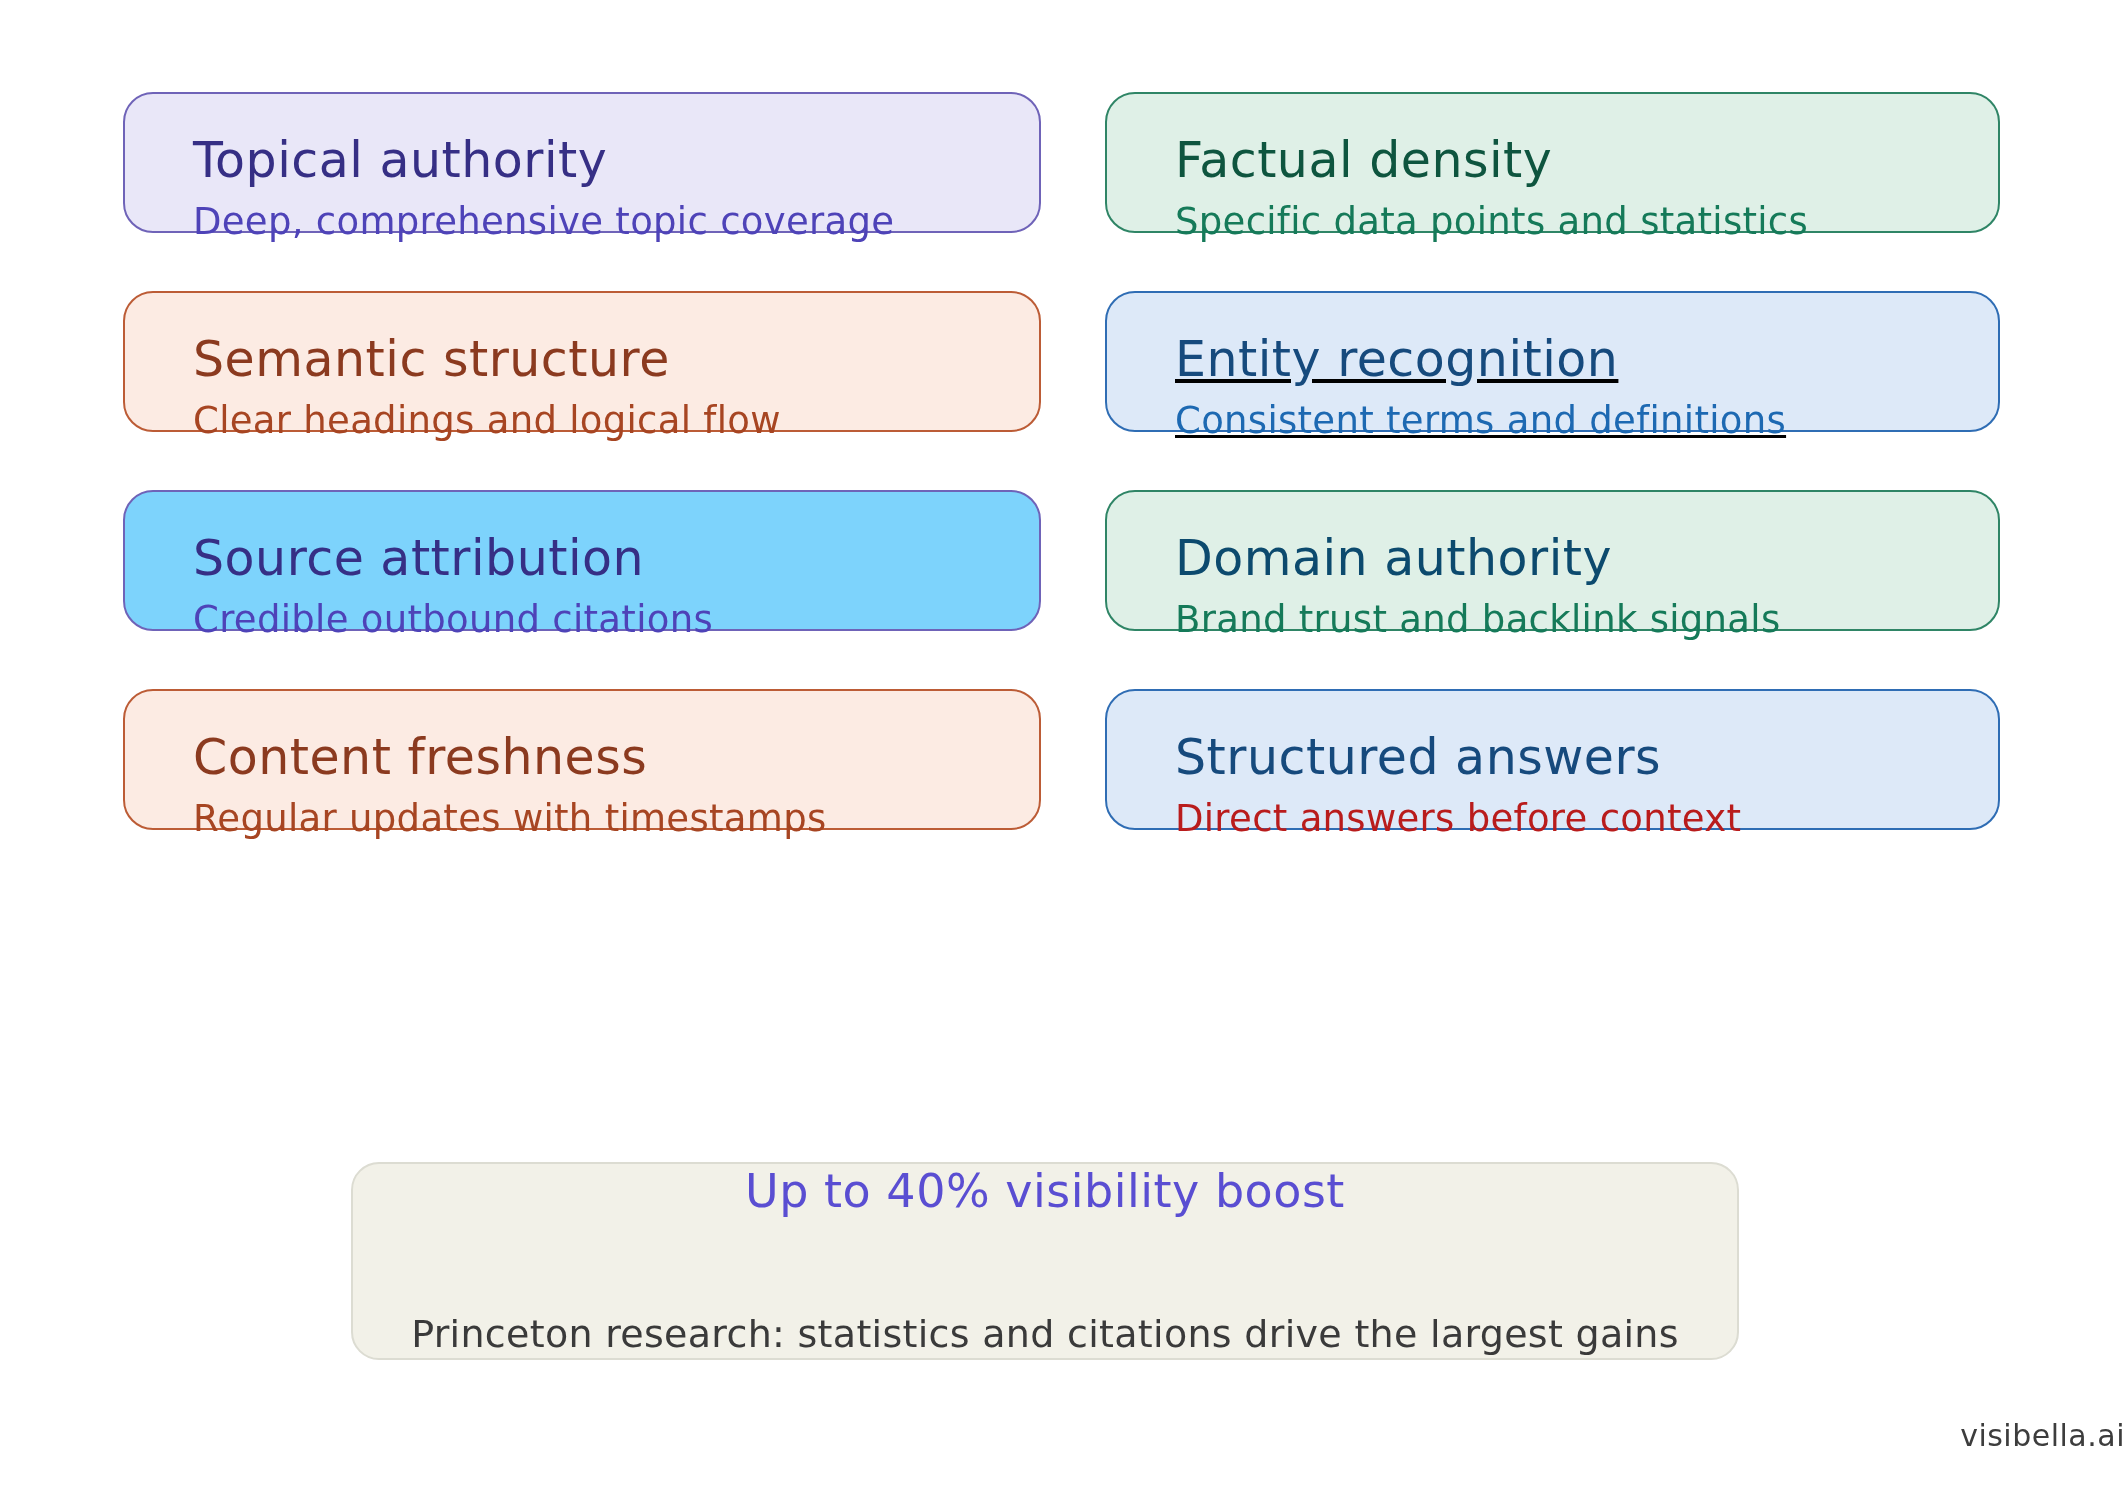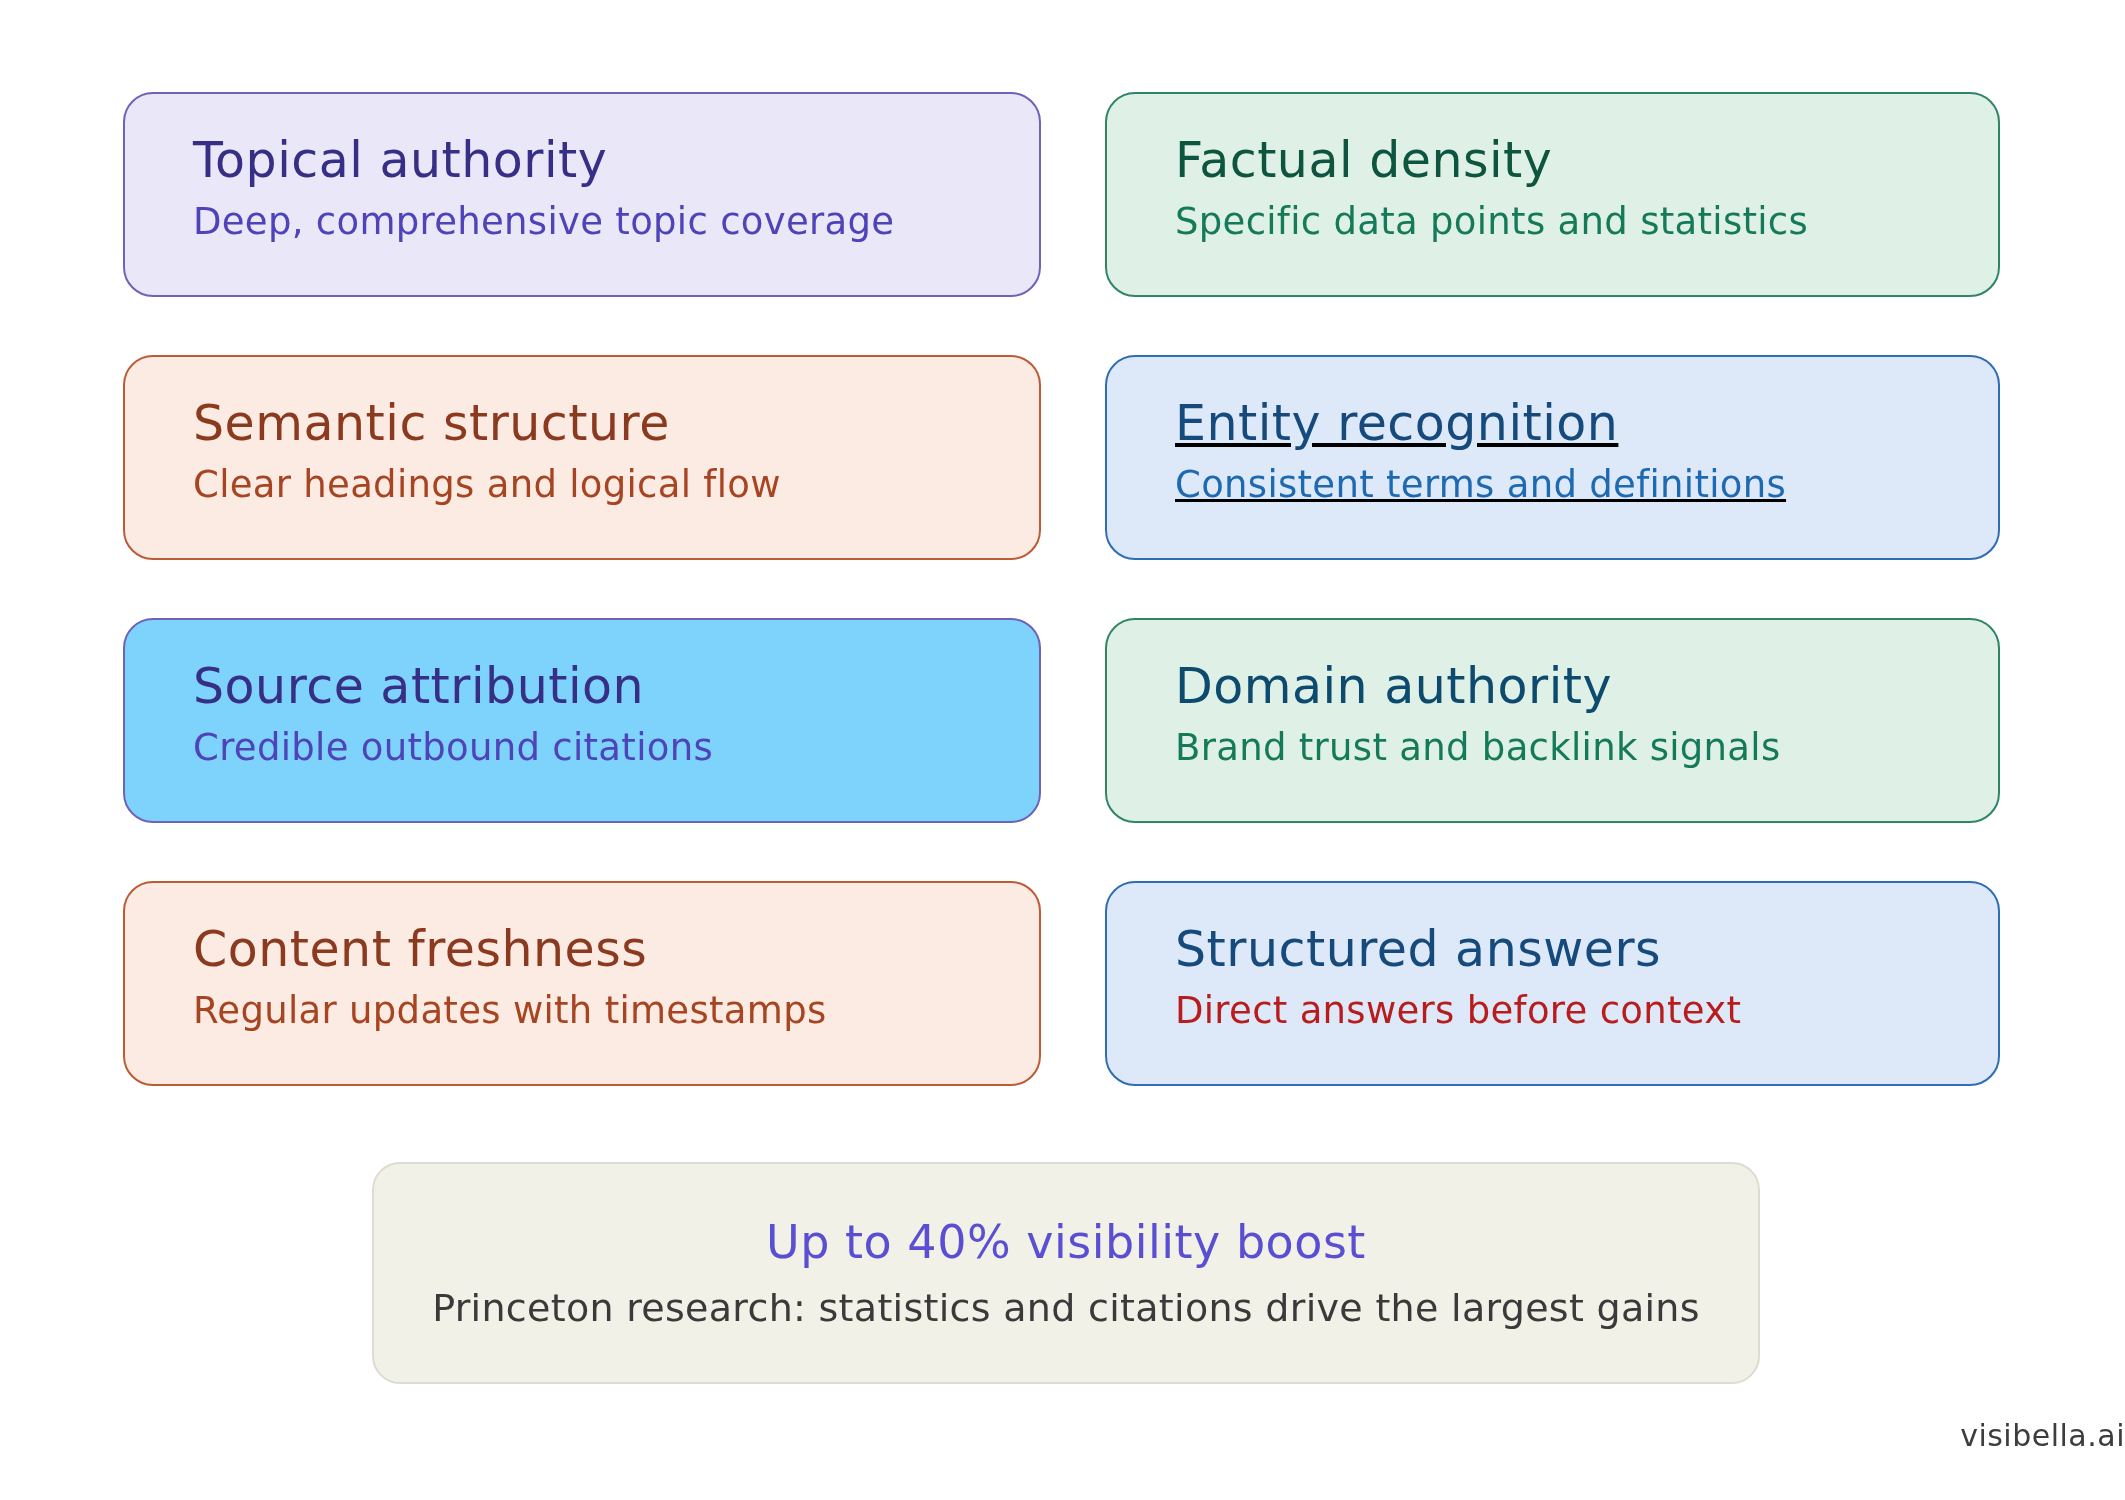--- a/index.html
+++ b/index.html
@@ -14,21 +14,21 @@
   .grid {
     position: absolute;
     left: 123px;
     top: 92px;
     display: grid;
     grid-template-columns: 918px 895px;
     column-gap: 64px;
     row-gap: 58px;
   }
   .card {
-    height: 205px;
+    height: 141px;
     box-sizing: border-box;
     border: 2.5px solid;
     border-radius: 30px;
     padding: 36px 40px 0 68px;
   }
   .card-title {
     margin: 0;
     font-size: 49px;
     font-weight: 400;
     line-height: 1.25;
@@ -36,30 +36,30 @@
   }
   .card-subtitle {
     margin: 8px 0 0 0;
     font-size: 37px;
     font-weight: 400;
     line-height: 1.25;
     letter-spacing: 0.3px;
   }
   .summary {
     position: absolute;
-    left: 372px;
+    left: 351px;
     top: 1162px;
     width: 1388px;
-    height: 222px;
+    height: 198px;
     box-sizing: border-box;
     border: 2px solid;
     border-radius: 28px;
     display: flex;
     flex-direction: column;
-    justify-content: center;
+    justify-content: space-between;
     align-items: center;
     gap: 16px;
   }
   .summary-headline {
     margin: 0;
     font-size: 46px;
     font-weight: 400;
     line-height: 1.2;
     letter-spacing: 0.5px;
   }

